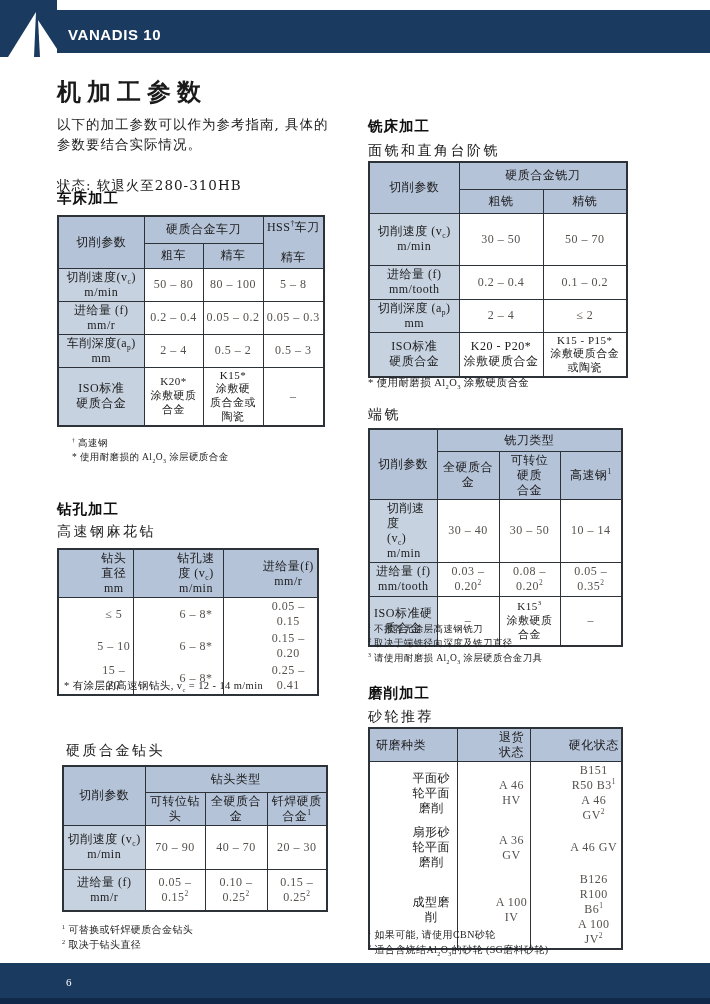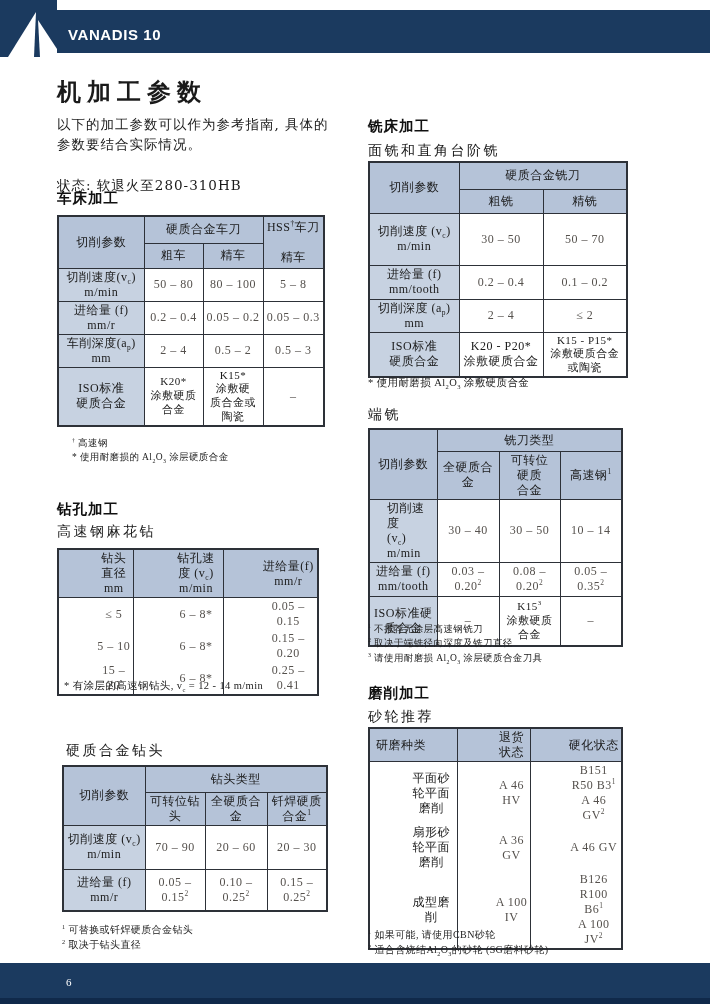--- a/index.html
+++ b/index.html
@@ -152,21 +152,21 @@
       <td class="hd" colspan="3">钻头类型</td>
     </tr>
     <tr style="height:32px">
       <td class="hd">可转位钻<br>头</td>
       <td class="hd">全硬质合<br>金</td>
       <td class="hd">钎焊硬质<br>合金<sup>1</sup></td>
     </tr>
     <tr style="height:44px">
       <td class="lb">切削速度 (v<sub>c</sub>)<br>m/min</td>
       <td class="vl">70 – 90</td>
-      <td class="vl">20 – 60</td>
+      <td class="vl">40 – 70</td>
       <td class="vl">20 – 30</td>
     </tr>
     <tr style="height:42px">
       <td class="lb">进给量 (f)<br>mm/r</td>
       <td class="vl">0.05 –<br>0.15<sup>2</sup></td>
       <td class="vl">0.10 –<br>0.25<sup>2</sup></td>
       <td class="vl">0.15 –<br>0.25<sup>2</sup></td>
     </tr>
   </tbody>
     </table>

